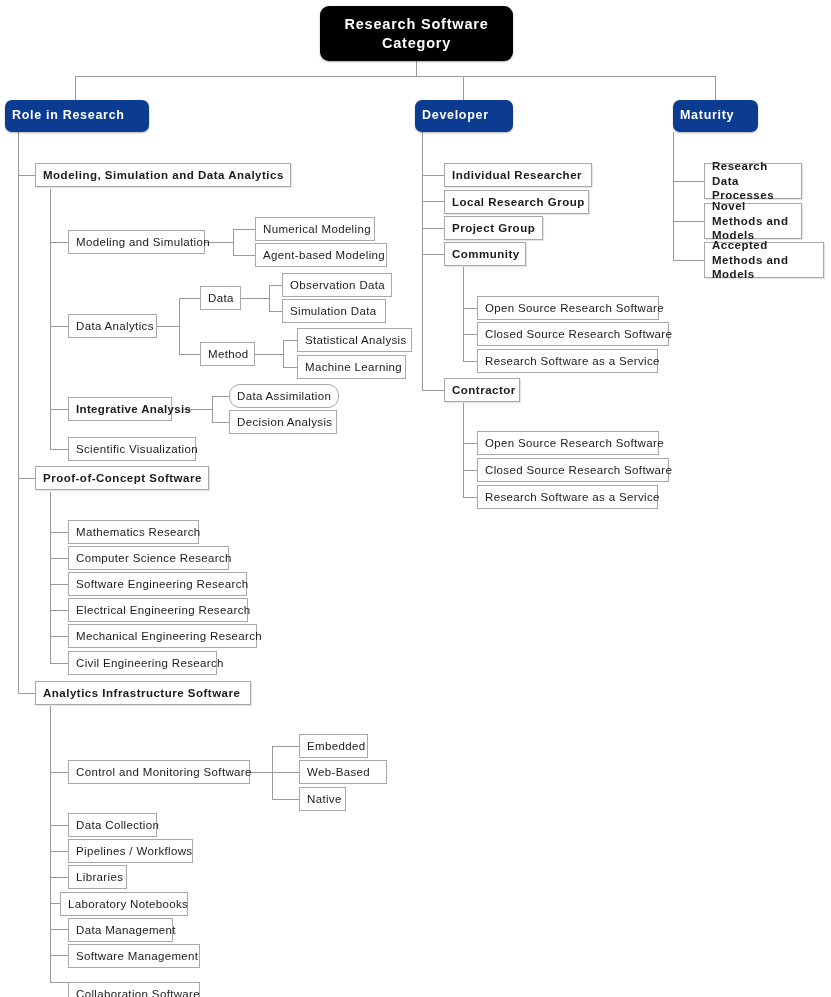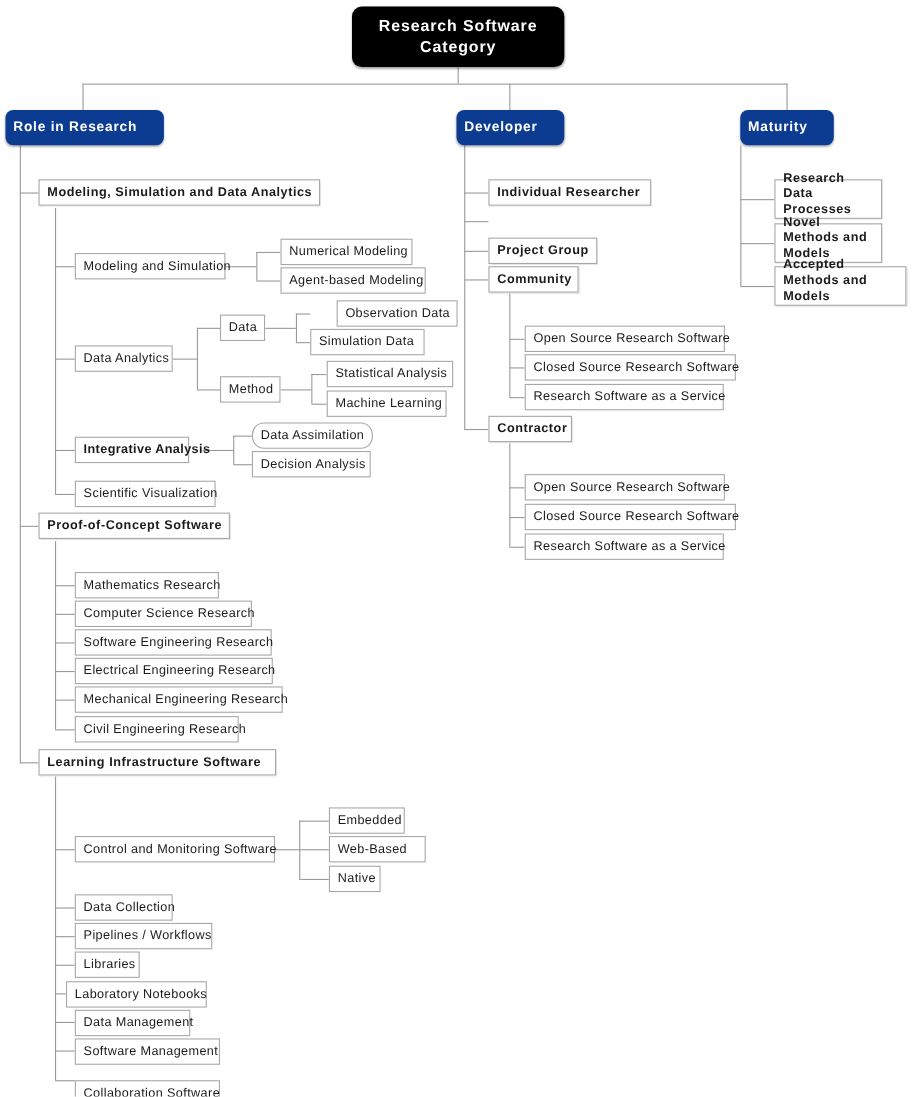--- a/index.html
+++ b/index.html
@@ -56,21 +56,21 @@
     font-weight:bold;
     font-size:12.5px;
     letter-spacing:0.7px;
     box-shadow:0 1px 2px rgba(0,0,0,.3);
   }
   .node.bold{
     font-weight:bold;
     letter-spacing:0.5px;
     box-shadow:1px 1px 1px rgba(0,0,0,.10);
   }
-  .node.wrap{white-space:normal;align-items:flex-end;}
+  .node.wrap{white-space:normal;}
   .node .txt{display:block;width:100%;}
   .node.root .txt{text-align:center;}
 </style>
 </head>
 <body>
 
 <div id="canvas">
 
   <div class="ln v" style="left:416px;top:61px;height:15px;"></div>
   <div class="ln h" style="left:75px;top:76px;width:641px;"></div>
@@ -174,21 +174,21 @@
     <span class="txt">Maturity</span>
   </div>
 
   <div class="node bold" style="left:35px;top:163px;width:256px;height:24px;">
     <span class="txt">Modeling, Simulation and Data Analytics</span>
   </div>
   <div class="node bold" style="left:35px;top:466px;width:174px;height:24px;">
     <span class="txt">Proof-of-Concept Software</span>
   </div>
   <div class="node bold" style="left:35px;top:681px;width:216px;height:24px;">
-    <span class="txt">Learning Infrastructure Software</span>
+    <span class="txt">Analytics Infrastructure Software</span>
   </div>
 
   <div class="node" style="left:68px;top:230px;width:137px;height:24px;">
     <span class="txt">Modeling and Simulation</span>
   </div>
   <div class="node" style="left:68px;top:314px;width:89px;height:24px;">
     <span class="txt">Data Analytics</span>
   </div>
   <div class="node" style="left:68px;top:397px;width:104px;height:24px;font-weight:bold;">
     <span class="txt">Integrative Analysis</span>
@@ -204,21 +204,21 @@
     <span class="txt">Agent-based Modeling</span>
   </div>
 
   <div class="node" style="left:200px;top:286px;width:41px;height:24px;">
     <span class="txt">Data</span>
   </div>
   <div class="node" style="left:200px;top:342px;width:55px;height:24px;">
     <span class="txt">Method</span>
   </div>
 
-  <div class="node" style="left:282px;top:273px;width:110px;height:24px;margin-left:24px;">
+  <div class="node" style="left:282px;top:273px;width:110px;height:24px;">
     <span class="txt">Observation Data</span>
   </div>
   <div class="node" style="left:282px;top:299px;width:104px;height:24px;">
     <span class="txt">Simulation Data</span>
   </div>
 
   <div class="node" style="left:297px;top:328px;width:115px;height:24px;">
     <span class="txt">Statistical Analysis</span>
   </div>
   <div class="node" style="left:297px;top:355px;width:109px;height:24px;">
@@ -282,20 +282,23 @@
   <div class="node" style="left:299px;top:760px;width:88px;height:24px;">
     <span class="txt">Web-Based</span>
   </div>
   <div class="node" style="left:299px;top:787px;width:47px;height:24px;">
     <span class="txt">Native</span>
   </div>
 
   <div class="node bold" style="left:444px;top:163px;width:148px;height:24px;">
     <span class="txt">Individual Researcher</span>
   </div>
+  <div class="node bold" style="left:444px;top:190px;width:145px;height:24px;">
+    <span class="txt">Local Research Group</span>
+  </div>
   <div class="node bold" style="left:444px;top:216px;width:99px;height:24px;">
     <span class="txt">Project Group</span>
   </div>
   <div class="node bold" style="left:444px;top:242px;width:82px;height:24px;">
     <span class="txt">Community</span>
   </div>
   <div class="node bold" style="left:444px;top:378px;width:76px;height:24px;">
     <span class="txt">Contractor</span>
   </div>
 

